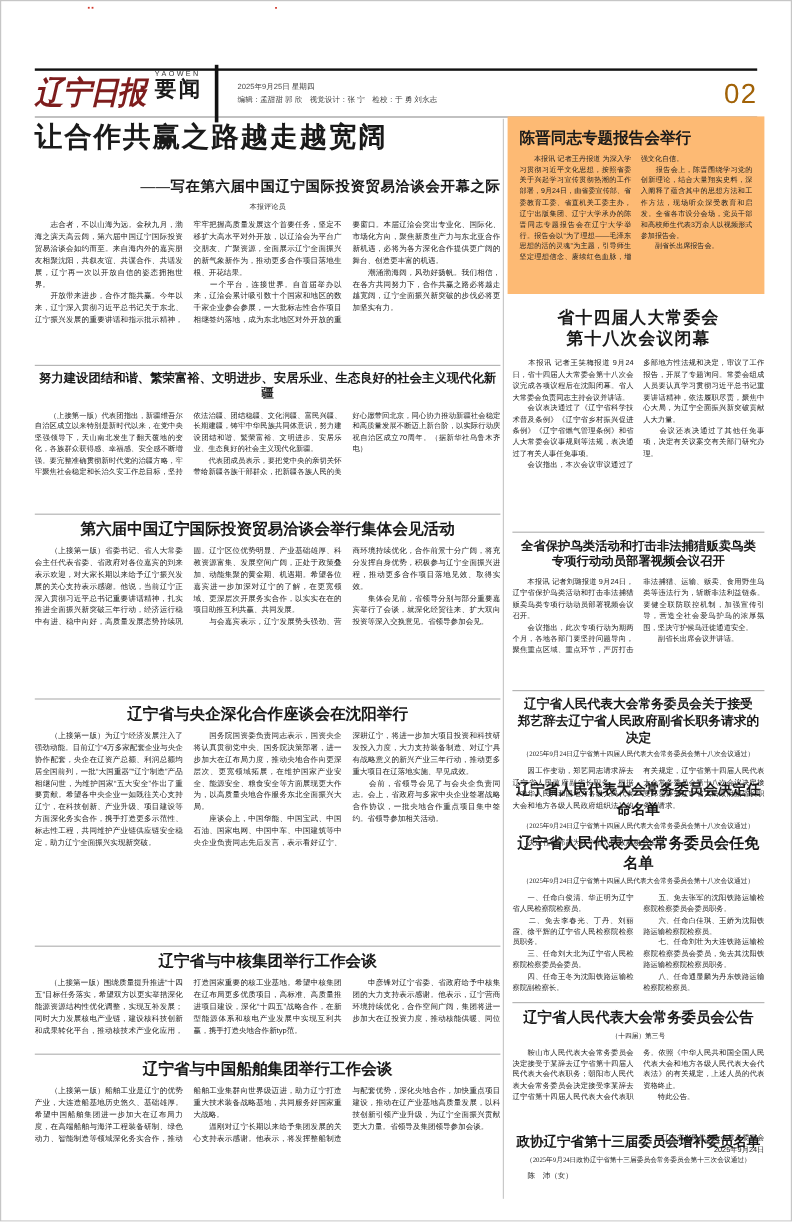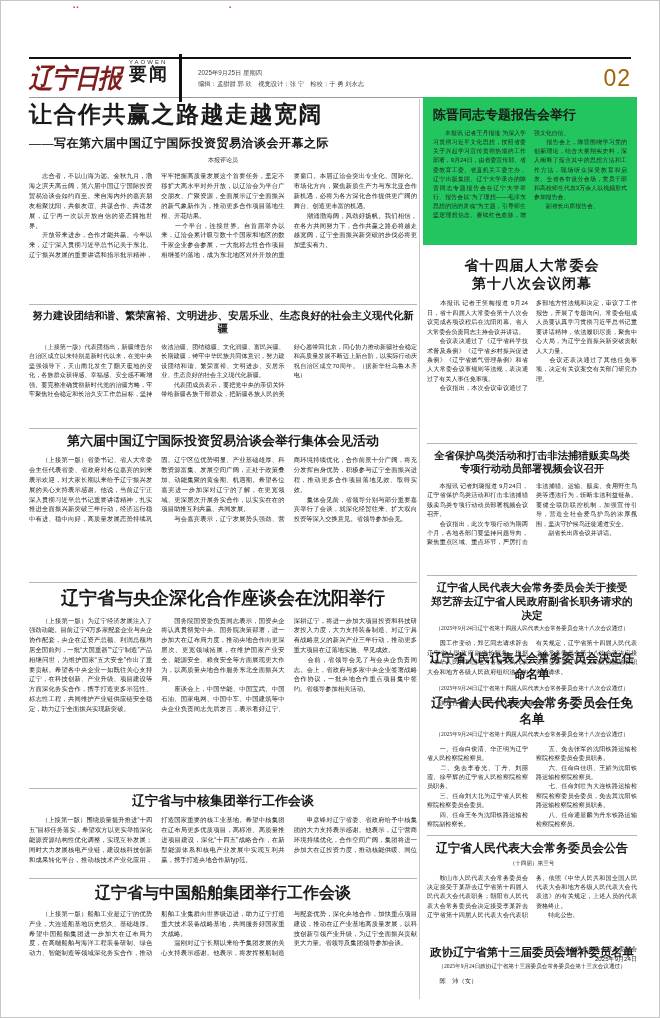--- a/index.html
+++ b/index.html
@@ -29,34 +29,34 @@
   
   .vdiv{position:absolute;left:418px;top:98px;width:1px;height:900px;background:#c9c9c9;}
 
   
   .abs{position:absolute;}
   .lcol{left:28px;width:388px;}
   .rcol{left:426px;width:210px;}
   .rule{border-top:1px solid #b5b5b5;height:0;}
 
   .hl-xxl{font-size:23px;font-weight:bold;text-align:left;letter-spacing:1.5px;line-height:1.15;}
-  .hl-sub{font-size:12px;font-weight:bold;text-align:left;margin-top:8px;letter-spacing:0.5px;}
+  .hl-sub{font-size:12px;font-weight:bold;text-align:right;margin-top:20px;letter-spacing:0.5px;}
   .byline{font-size:6px;text-align:center;color:#333;margin-top:4px;}
   .hl-serif{font-family:Liberation Sans, sans-serif;font-weight:bold;text-align:center;line-height:1.25;}
   .hl-sans{font-weight:bold;text-align:center;line-height:1.3;white-space:pre-line;font-family:Liberation Serif, serif;}
   .note{font-size:5.6px;text-align:center;color:#222;margin-top:3px;
         font-family:"Liberation Serif","DejaVu Serif",serif;}
 
   .body3{margin-top:6px;column-count:3;column-gap:9px;font-size:6.3px;line-height:1.56;
          text-align:justify;white-space:pre-line;overflow:hidden;color:#222;}
   .body2{margin-top:5px;column-count:2;column-gap:8px;font-size:6.1px;line-height:1.55;
          text-align:justify;white-space:pre-line;overflow:hidden;color:#222;}
   .body1{margin-top:5px;font-size:6.3px;line-height:1.6;text-align:justify;white-space:pre-line;color:#222;}
 
-  .cyanbox{background:#22c55e;padding:9px 10px;box-sizing:border-box;}
+  .cyanbox{background:#fdba74;padding:9px 10px;box-sizing:border-box;}
   .sign{font-size:6.1px;text-align:right;line-height:1.7;margin-top:3px;white-space:pre-line;color:#222;}
 </style>
 </head>
 <body>
 
 <div class="page">
 
   <span class="topmark tm1">▪▪</span>
   <span class="topmark tm2">▪</span>
 
@@ -99,39 +99,39 @@
   <div class="abs lcol" style="top:432px">
     <div class="hl-serif" style="font-size:13px">第六届中国辽宁国际投资贸易洽谈会举行集体会见活动</div>
     <div class="body3" style="height:126px">　　（上接第一版）省委书记、省人大常委会主任代表省委、省政府对各位嘉宾的到来表示欢迎，对大家长期以来给予辽宁振兴发展的关心支持表示感谢。他说，当前辽宁正深入贯彻习近平总书记重要讲话精神，扎实推进全面振兴新突破三年行动，经济运行稳中有进、稳中向好，高质量发展态势持续巩固。辽宁区位优势明显、产业基础雄厚、科教资源富集、发展空间广阔，正处于政策叠加、动能集聚的黄金期、机遇期。希望各位嘉宾进一步加深对辽宁的了解，在更宽领域、更深层次开展务实合作，以实实在在的项目助推互利共赢、共同发展。
 　　与会嘉宾表示，辽宁发展势头强劲、营商环境持续优化，合作前景十分广阔，将充分发挥自身优势，积极参与辽宁全面振兴进程，推动更多合作项目落地见效、取得实效。
 　　集体会见前，省领导分别与部分重要嘉宾举行了会谈，就深化经贸往来、扩大双向投资等深入交换意见。省领导参加会见。</div>
   </div>
 
   <div class="abs lcol rule" style="top:581px"></div>
 
   <div class="abs lcol" style="top:586px">
-    <div class="hl-serif" style="font-size:18px">辽宁省与央企深化合作座谈会在沈阳举行</div>
+    <div class="hl-serif" style="font-size:13px">辽宁省与央企深化合作座谈会在沈阳举行</div>
     <div class="body3" style="height:176px">　　（上接第一版）为辽宁经济发展注入了强劲动能。目前辽宁4万多家配套企业与央企协作配套，央企在辽资产总额、利润总额均居全国前列，一批“大国重器”“辽宁制造”产品相继问世，为维护国家“五大安全”作出了重要贡献。希望各中央企业一如既往关心支持辽宁，在科技创新、产业升级、项目建设等方面深化务实合作，携手打造更多示范性、标志性工程，共同维护产业链供应链安全稳定，助力辽宁全面振兴实现新突破。
 　　国务院国资委负责同志表示，国资央企将认真贯彻党中央、国务院决策部署，进一步加大在辽布局力度，推动央地合作向更深层次、更宽领域拓展，在维护国家产业安全、能源安全、粮食安全等方面展现更大作为，以高质量央地合作服务东北全面振兴大局。
 　　座谈会上，中国华能、中国宝武、中国石油、国家电网、中国中车、中国建筑等中央企业负责同志先后发言，表示看好辽宁、深耕辽宁，将进一步加大项目投资和科技研发投入力度，大力支持装备制造、对辽宁具有战略意义的新兴产业三年行动，推动更多重大项目在辽落地实施、早见成效。
 　　会前，省领导会见了与会央企负责同志。会上，省政府与多家中央企业签署战略合作协议，一批央地合作重点项目集中签约。省领导参加相关活动。</div>
   </div>
 
   <div class="abs lcol rule" style="top:787px"></div>
 
   <div class="abs lcol" style="top:792px">
     <div class="hl-serif" style="font-size:13px">辽宁省与中核集团举行工作会谈</div>
     <div class="body3" style="height:58px">　　（上接第一版）围绕质量提升推进“十四五”目标任务落实，希望双方以更实举措深化能源资源结构性优化调整，实现互补发展；同时大力发展核电产业链，建设核科技创新和成果转化平台，推动核技术产业化应用，打造国家重要的核工业基地。希望中核集团在辽布局更多优质项目，高标准、高质量推进项目建设，深化“十四五”战略合作，在新型能源体系和核电产业发展中实现互利共赢，携手打造央地合作新typ范。
 　　申彦锋对辽宁省委、省政府给予中核集团的大力支持表示感谢。他表示，辽宁营商环境持续优化，合作空间广阔，集团将进一步加大在辽投资力度，推动核能供暖、同位素应用等重点项目加快落地，实现央地融合发展。省领导及集团领导参加会谈。</div>
   </div>
 
   <div class="abs lcol rule" style="top:877px"></div>
 
   <div class="abs lcol" style="top:882px">
-    <div class="hl-serif" style="font-size:16px">辽宁省与中国船舶集团举行工作会谈</div>
+    <div class="hl-serif" style="font-size:13px">辽宁省与中国船舶集团举行工作会谈</div>
     <div class="body3" style="height:96px">　　（上接第一版）船舶工业是辽宁的优势产业，大连造船基地历史悠久、基础雄厚。希望中国船舶集团进一步加大在辽布局力度，在高端船舶与海洋工程装备研制、绿色动力、智能制造等领域深化务实合作，推动船舶工业集群向世界级迈进，助力辽宁打造重大技术装备战略基地，共同服务好国家重大战略。
 　　温刚对辽宁长期以来给予集团发展的关心支持表示感谢。他表示，将发挥整船制造与配套优势，深化央地合作，加快重点项目建设，推动在辽产业基地高质量发展，以科技创新引领产业升级，为辽宁全面振兴贡献更大力量。省领导及集团领导参加会谈。</div>
   </div>
 
   <div class="abs cyanbox" style="left:422px;top:96px;width:214px;height:148px">
     <div style="font-size:13px;font-weight:bold">陈晋同志专题报告会举行</div>
     <div class="body2" style="height:112px;font-size:5.9px">　　本报讯 记者王丹报道 为深入学习贯彻习近平文化思想，按照省委关于兴起学习宣传贯彻热潮的工作部署，9月24日，由省委宣传部、省委教育工委、省直机关工委主办，辽宁出版集团、辽宁大学承办的陈晋同志专题报告会在辽宁大学举行。报告会以“为了理想——毛泽东思想的活的灵魂”为主题，引导师生坚定理想信念、赓续红色血脉，增强文化自信。
 　　报告会上，陈晋围绕学习党的创新理论，结合大量翔实史料，深入阐释了蕴含其中的思想方法和工作方法，现场听众深受教育和启发。全省各市设分会场，党员干部和高校师生代表3万余人以视频形式参加报告会。
 　　副省长出席报告会。</div>
   </div>

